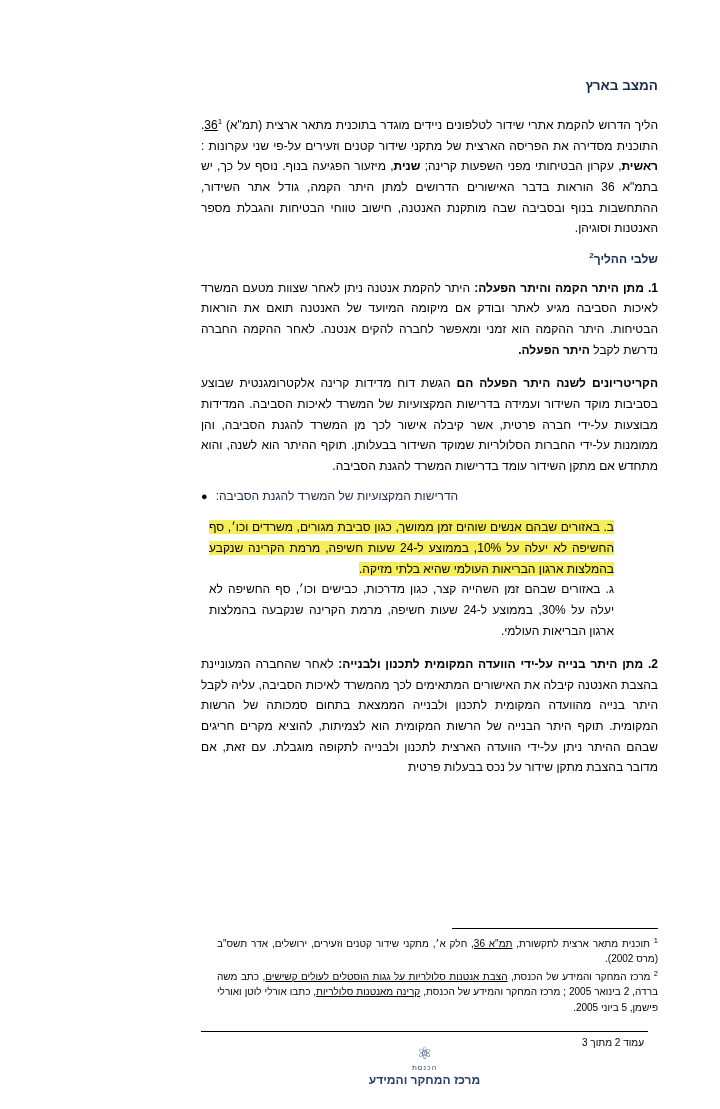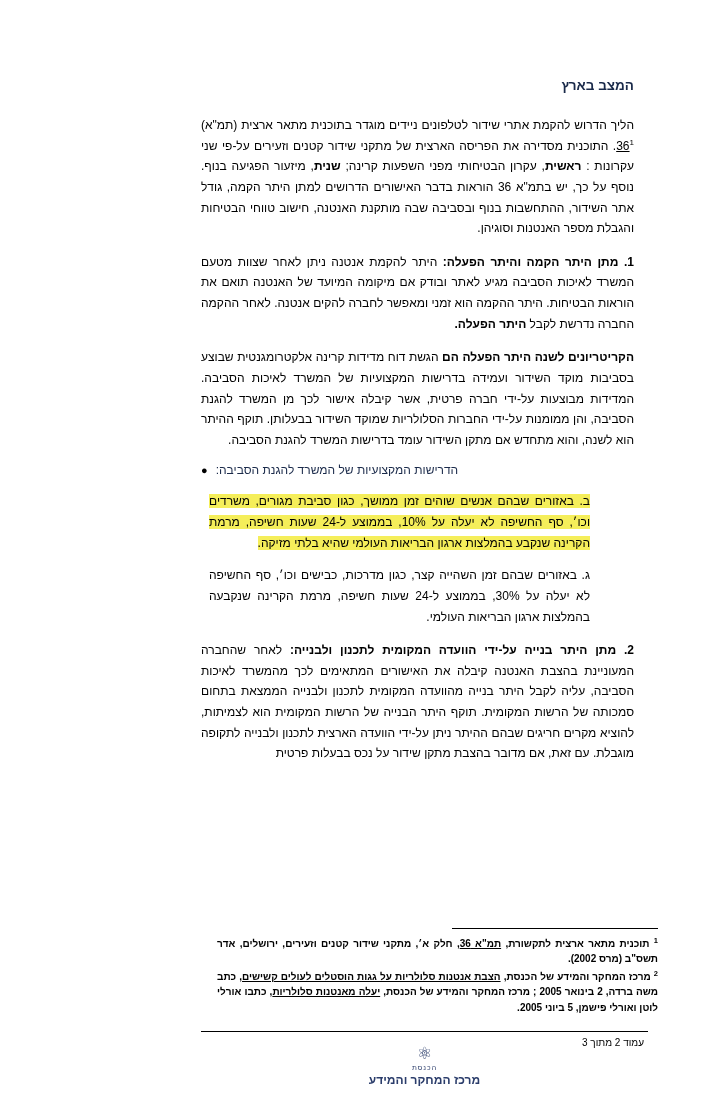--- a/index.html
+++ b/index.html
@@ -12,21 +12,21 @@
     height: 1109px;
     font-family: "Liberation Sans", sans-serif;
     color: #000000;
     direction: rtl;
   }
   .page {
     position: relative;
     width: 575px;
     height: 1109px;
     box-sizing: border-box;
-    padding: 78px 86px 0 56px;
+    padding: 78px 62px 0 56px;
   }
   .h1 {
     font-size: 13.5px;
     font-weight: bold;
     color: #1a2a4a;
     margin: 0 0 22px 0;
     text-align: right;
     letter-spacing: 0;
   }
   .h2 {
@@ -80,28 +80,27 @@
   }
   .hl {
     background: #f5ee5a;
     box-decoration-break: clone;
     -webkit-box-decoration-break: clone;
   }
   .hl-block {
     position: relative;
   }
   .hl-block p {
-    margin-bottom: 12px;
+    margin-bottom: 0;
   }
   .footnotes {
     position: absolute;
     right: 62px;
     left: 72px;
     bottom: 92px;
-    font-weight: bold;
   }
   .fn-rule {
     width: 206px;
     height: 1px;
     background: #000;
     margin: 0 0 7px auto;
   }
   .fn {
     font-size: 10px;
     line-height: 1.55;
@@ -164,20 +163,21 @@
 </head>
 <body>
 
 <div class="page">
 
   <h1 class="h1">המצב בארץ</h1>
 
 
   <p><span>הליך הדרוש להקמת אתרי שידור לטלפונים ניידים מוגדר בתוכנית מתאר ארצית (תמ"א)</span> <u>36</u><sup>1</sup><span>. התוכנית מסדירה את הפריסה הארצית של מתקני שידור קטנים וזעירים על-פי שני עקרונות :</span> <b>ראשית</b><span>, עקרון הבטיחותי מפני השפעות קרינה</span>; <b>שנית</b><span>, מיזעור הפגיעה בנוף. נוסף על כך, יש בתמ"א 36 הוראות בדבר האישורים הדרושים למתן היתר הקמה, גודל אתר השידור, ההתחשבות בנוף ובסביבה שבה מותקנת האנטנה, חישוב טווחי הבטיחות והגבלת מספר האנטנות וסוגיהן.</span></p>
 
+  <div class="sec-head"><span>שלבי ההליך</span><sup>2</sup></div>
 
   <p><b>1. מתן היתר הקמה והיתר הפעלה:</b><span> היתר להקמת אנטנה ניתן לאחר שצוות מטעם המשרד לאיכות הסביבה מגיע לאתר ובודק אם מיקומה המיועד של האנטנה תואם את הוראות הבטיחות. היתר ההקמה הוא זמני ומאפשר לחברה להקים אנטנה. לאחר ההקמה החברה נדרשת לקבל</span> <b>היתר הפעלה.</b></p>
 
   <p><b>הקריטריונים לשנה היתר הפעלה הם</b><span> הגשת דוח מדידות קרינה אלקטרומגנטית שבוצע בסביבות מוקד השידור ועמידה בדרישות המקצועיות של המשרד לאיכות הסביבה. המדידות מבוצעות על-ידי חברה פרטית, אשר קיבלה אישור לכך מן המשרד להגנת הסביבה, והן ממומנות על-ידי החברות הסלולריות שמוקד השידור בבעלותן. תוקף ההיתר הוא לשנה, והוא מתחדש אם  מתקן השידור עומד בדרישות המשרד להגנת הסביבה.</span></p>
 
   <div class="bullet-line">
     <span class="bullet-dot">●</span>
     <span class="bullet-text">הדרישות המקצועיות של המשרד להגנת הסביבה:</span>
   </div>
 
@@ -186,21 +186,21 @@
     <p class="sub-p"><span class="hl">ב. באזורים שבהם אנשים שוהים זמן ממושך, כגון סביבת מגורים, משרדים וכו׳, סף החשיפה לא יעלה על 10%, בממוצע ל-24 שעות חשיפה, מרמת הקרינה שנקבע בהמלצות ארגון הבריאות העולמי שהיא בלתי מזיקה.</span></p>
   </div>
 
   <p class="sub-p" style="">ג. באזורים שבהם זמן השהייה קצר, כגון מדרכות, כבישים וכו׳, סף החשיפה לא יעלה על 30%, בממוצע ל-24 שעות חשיפה, מרמת הקרינה שנקבעה בהמלצות ארגון הבריאות העולמי.</p>
 
   <p><b>2. מתן היתר בנייה על-ידי הוועדה המקומית לתכנון ולבנייה:</b><span> לאחר שהחברה המעוניינת בהצבת האנטנה קיבלה את האישורים המתאימים לכך מהמשרד לאיכות הסביבה, עליה לקבל היתר בנייה מהוועדה המקומית לתכנון ולבנייה הממצאת בתחום סמכותה של הרשות המקומית. תוקף היתר הבנייה של הרשות המקומית הוא לצמיתות, להוציא מקרים חריגים שבהם ההיתר ניתן על-ידי הוועדה הארצית לתכנון ולבנייה לתקופה מוגבלת. עם זאת, אם מדובר בהצבת מתקן שידור על נכס בבעלות פרטית</span></p>
 
   <div class="footnotes">
     <div class="fn-rule"></div>
     <p class="fn"><sup>1</sup><span> תוכנית מתאר ארצית לתקשורת, </span><u>תמ"א 36</u><span>, חלק א׳, מתקני שידור קטנים וזעירים, ירושלים, אדר תשס"ב (מרס 2002).</span></p>
-    <p class="fn"><sup>2</sup><span> מרכז המחקר והמידע של הכנסת, </span><u>הצבת אנטנות סלולריות על גגות הוסטלים לעולים קשישים</u><span>, כתב משה ברדה, 2 בינואר 2005 ; מרכז המחקר והמידע של הכנסת, </span><u>יעלה מאנטנות סלולריות</u><span>, כתבו אורלי לוטן ואורלי פישמן, 5 ביוני 2005.</span></p>
+    <p class="fn"><sup>2</sup><span> מרכז המחקר והמידע של הכנסת, </span><u>הצבת אנטנות סלולריות על גגות הוסטלים לעולים קשישים</u><span>, כתב משה ברדה, 2 בינואר 2005 ; מרכז המחקר והמידע של הכנסת, </span><u>קרינה מאנטנות סלולריות</u><span>, כתבו אורלי לוטן ואורלי פישמן, 5 ביוני 2005.</span></p>
   </div>
 
   <div class="footer">
     <div class="footer-rule"></div>
     <div class="page-num">עמוד 2 מתוך 3</div>
     <div class="logo-wrap">
       <div class="emblem">⚛</div>
       <div class="logo-text1">הכנסת</div>
       <div class="logo-text2">מרכז המחקר והמידע</div>
     </div>

